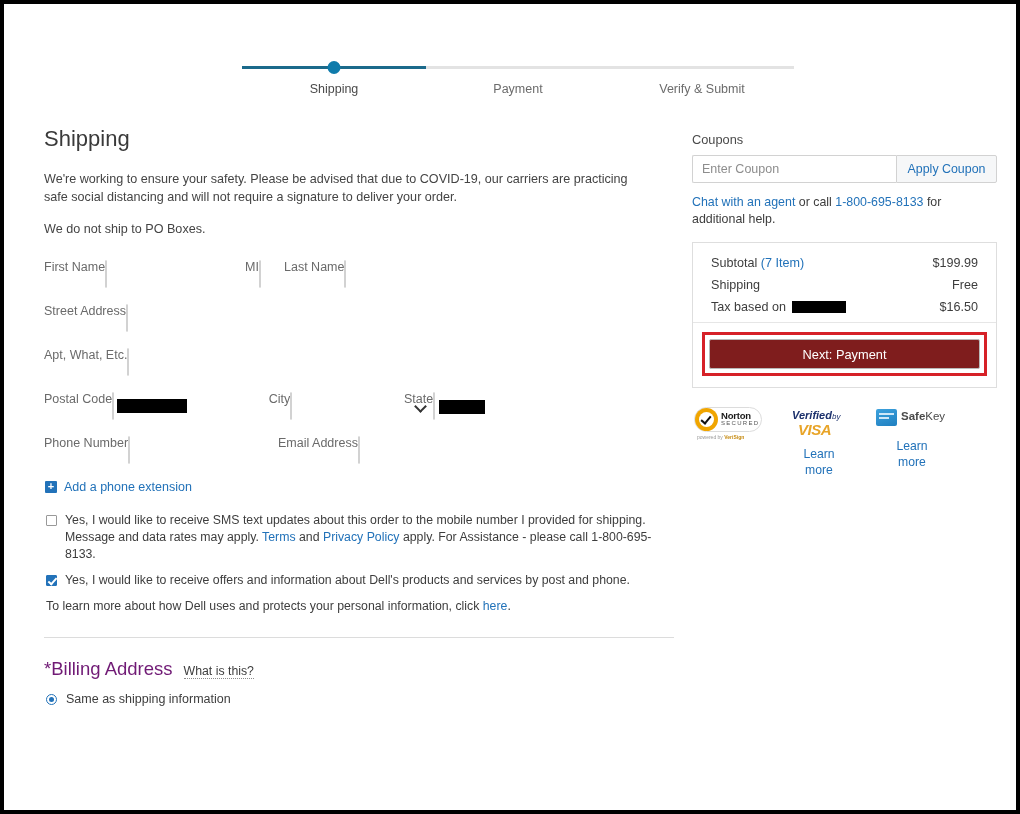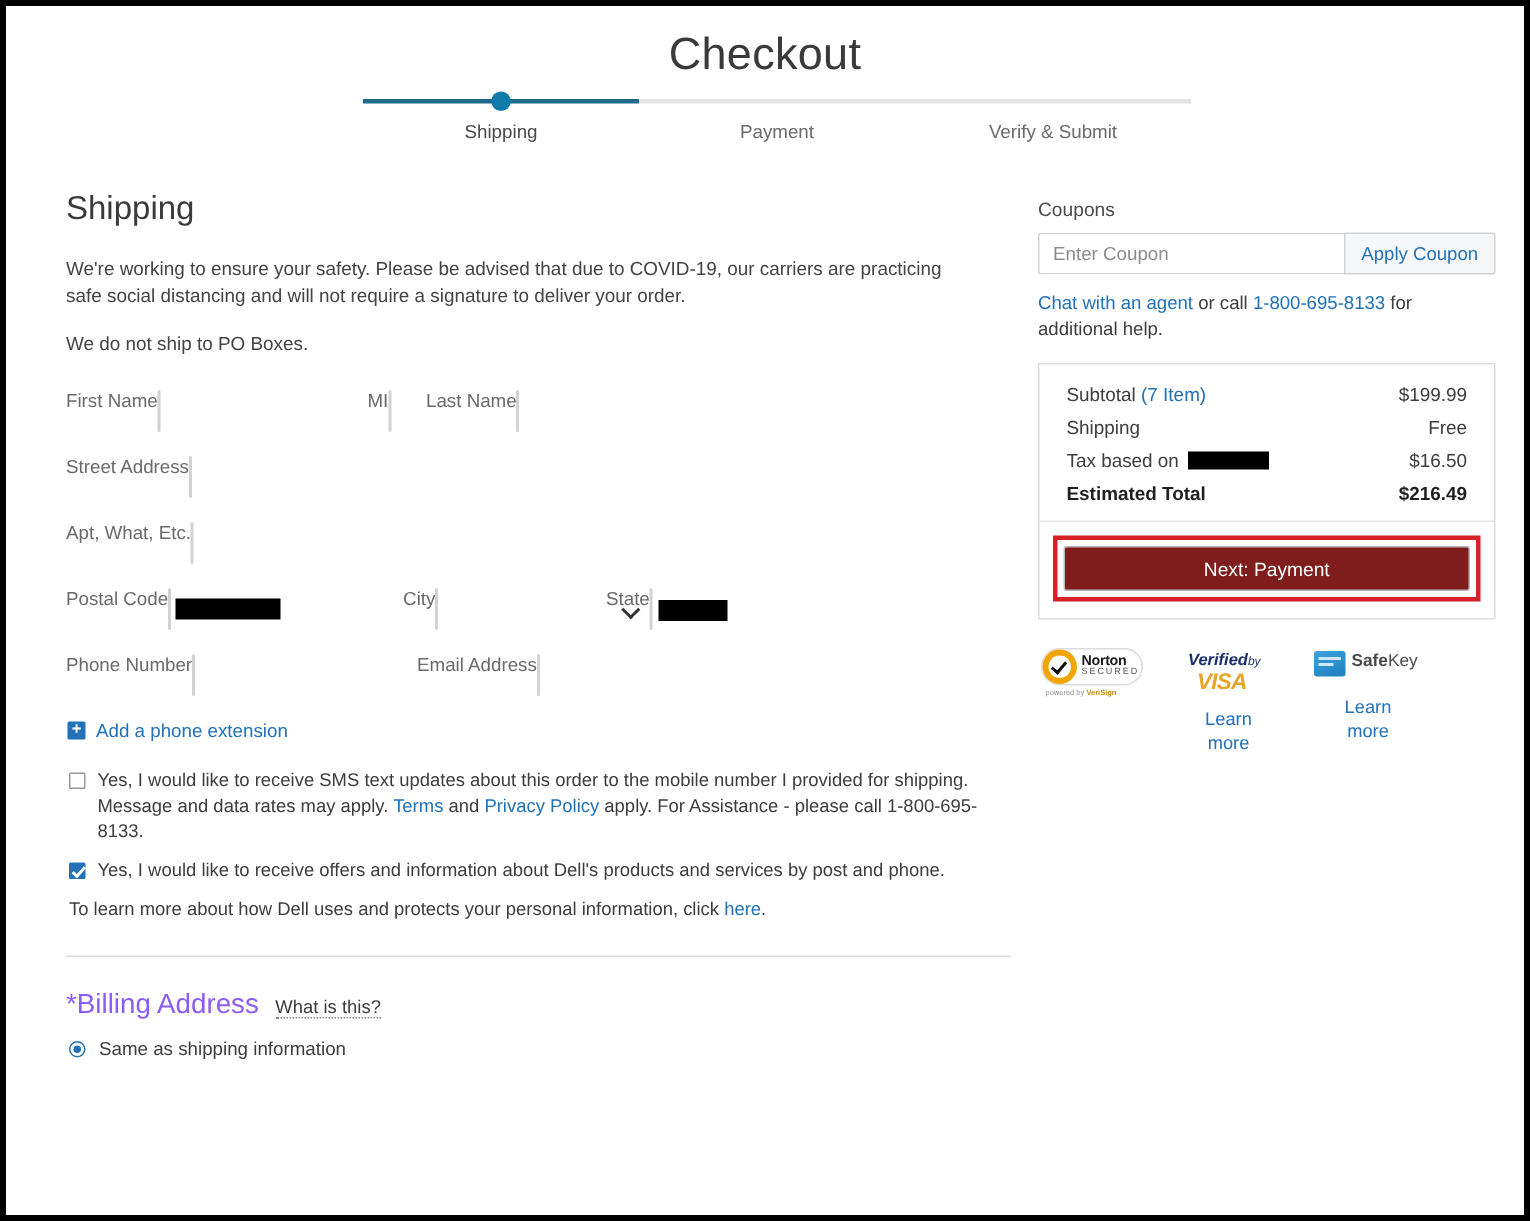--- a/index.html
+++ b/index.html
@@ -209,21 +209,21 @@
   }
 
   .billing-head {
     display: flex;
     align-items: baseline;
     margin-bottom: 12px;
   }
   .billing-head h3 {
     font-size: 18.5px;
     font-weight: 400;
-    color: #8b5cf6;
+    color: #701a75;
     margin: 0 11px 0 0;
   }
   .what-is-this {
     font-size: 12.3px;
     color: #3d3d3d;
     border-bottom: 1px dotted #8a8a8a;
     cursor: pointer;
   }
   .radiorow {
     display: flex; align-items: center;
@@ -444,21 +444,20 @@
     font-size: 11.5px; font-weight: 700; color: #1f1f1f;
   }
   .safekey .sk span { font-weight: 400; color: #4a4a4a; }
 </style>
 </head>
 <body>
 
 <div id="page-frame">
 <div class="inner">
 
-  <div class="page-title">Checkout</div>
 
   <div class="stepper">
     <div class="step done">
       <span class="bar"></span>
       <span class="dot"></span>
       <span class="lbl">Shipping</span>
     </div>
     <div class="step">
       <span class="bar"></span>
       <span class="lbl">Payment</span>
@@ -592,24 +591,20 @@
       </div>
 
       <div class="sumrow">
         <span class="sum-label">
           <span>Tax based on</span>
           <span class="redact-inline"></span>
         </span>
         <span>$16.50</span>
       </div>
 
-      <div class="sumrow total">
-        <span class="sum-label">Estimated Total</span>
-        <span>$216.49</span>
-      </div>
 
       <div class="btn-wrap">
         <div class="redbox">
           <div class="next-btn">Next: Payment</div>
         </div>
       </div>
     </div>
 
     <div class="badges">
 

